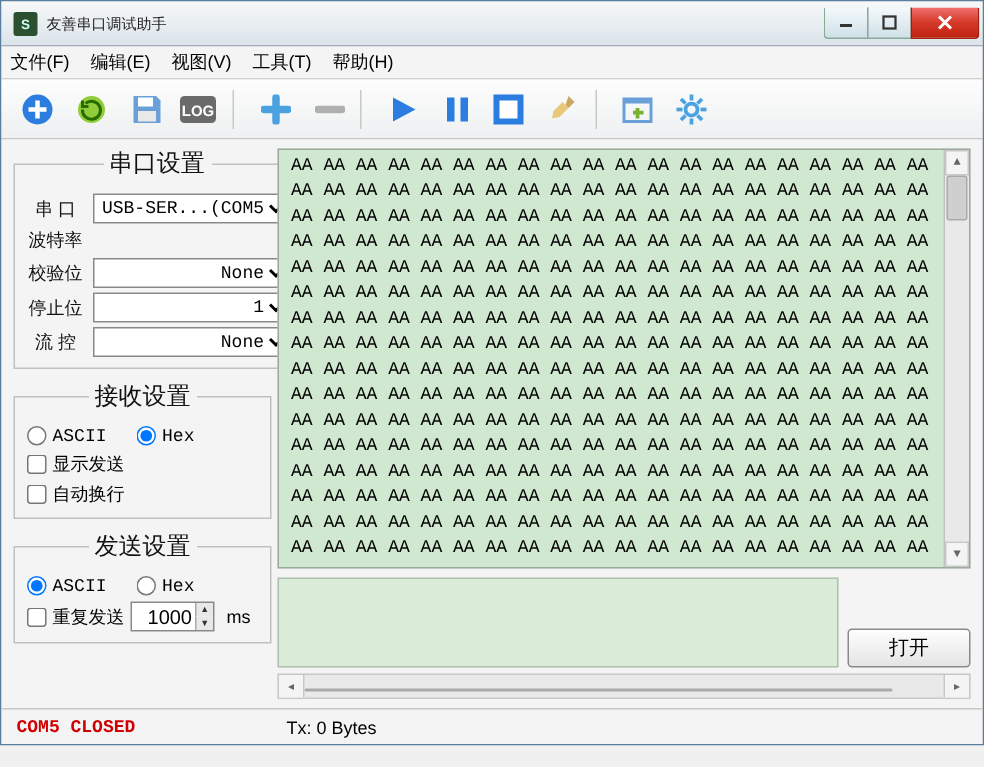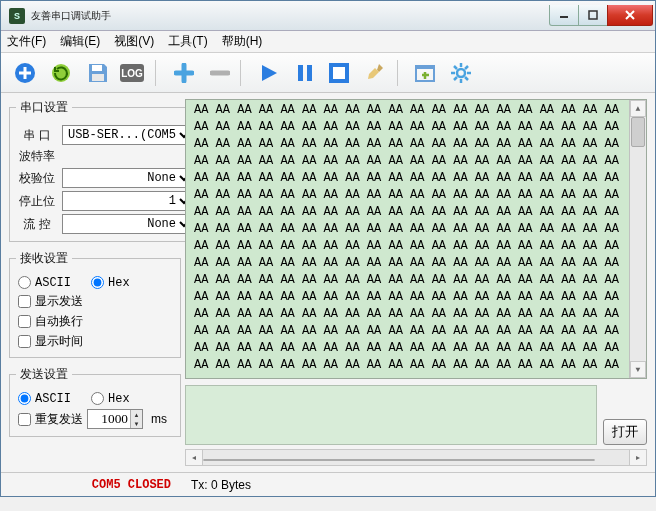--- a/index.html
+++ b/index.html
@@ -60,34 +60,34 @@
     background:#f4f4f4;
   }
   .left{
     width:184px; padding:6px 4px 6px 8px;
   }
   fieldset{
     border:1px solid #c0c0c0; border-radius:0;
     margin:0 0 8px 0; padding:6px 6px 4px 6px;
     background:#f4f4f4;
   }
-  legend{ font-size:12px; padding:0 4px; color:#111;}
+  legend{ font-size:16px; padding:0 4px; color:#111;text-align:center;}
   .row{
     display:flex; align-items:center; margin:3px 0; gap:4px;
   }
   .lbl{ width:42px; letter-spacing:0; color:#111;text-align:center;}
   select.combo{
     flex:1; height:20px; font-family:"Courier New",monospace; font-size:12px;
     border:1px solid #888; background:#fff;text-align:right;
   }
   input[type=radio],input[type=checkbox]{ margin:0 4px 0 2px; vertical-align:middle;}
   .radio-row label{ margin-right:14px; font-family:"Courier New",monospace;}
   .num-in{
     width:56px; height:20px; border:1px solid #888; text-align:right; padding-right:14px;
-    font-family:Liberation Serif, serif; position:relative;
+    font-family:Liberation Sans, sans-serif; position:relative;
   }
   .spinwrap{ position:relative; display:inline-flex; align-items:center;}
   .spinbtns{ position:absolute; right:1px; top:1px; bottom:1px; width:12px;
     display:flex; flex-direction:column;}
   .spinbtns div{ flex:1; border-left:1px solid #aaa; background:#e8e8e8;
     display:flex;align-items:center;justify-content:center; font-size:6px; color:#333;}
   .right{
     flex:1; padding:6px 8px 6px 0; display:flex; flex-direction:column;
   }
   .rx{
@@ -111,38 +111,38 @@
   .rx-scroll .arrow{ height:17px; background:#f4f4f4; border:1px solid #c8c8c8;
     display:flex;align-items:center;justify-content:center;font-size:8px;color:#666;}
   .rx-scroll .track{ flex:1; position:relative;}
   .rx-scroll .thumb{ position:absolute; left:1px; right:1px; top:0; height:30px;
     background:#cfcfcf; border:1px solid #aaa; border-radius:2px;}
   .txrow{ display:flex; gap:6px; margin-top:6px; align-items:stretch;}
   .tx{
     flex:1; height:60px; border:1px solid #b0c0b0; background:#d8ecd8;
   }
   .openbtn{
-    width:44px; height:26px; align-self:flex-end;
+    width:82px; height:26px; align-self:flex-end;
     background:linear-gradient(#fefefe,#e4e4e4);
     border:1px solid #8a8a8a; border-radius:3px;margin-top:20px;
   }
   .hscroll{
     height:17px; background:#e9e9e9; border:1px solid #c8c8c8;
     margin-top:4px; display:flex; align-items:center;
   }
   .hscroll .arrow{ width:17px; height:100%; display:flex; align-items:center;
     justify-content:center; background:#f4f4f4; border-right:1px solid #c8c8c8;
     font-size:8px; color:#666;}
   .hscroll .arrow.r{ border-left:1px solid #c8c8c8; border-right:none;}
   .hscroll .track{ flex:1; position:relative;}
   .hscroll .thumb{ position:absolute; left:0; top:1px; bottom:1px; width:92%;
     background:#cfcfcf; border:1px solid #aaa; border-radius:2px;}
   .status{
     height:24px; border-top:1px solid #c8c8c8; background:#f4f4f4;
-    display:flex; align-items:center;text-align:right;
+    display:flex; align-items:center;
   }
   .status .cell{ padding:0 10px; }
   .status .closed{ color:#d00000; font-family:"Courier New",monospace; font-weight:bold; width:180px;}
   .status .rxcell{ width:200px; }
   svg{ display:block;}
 </style>
 </head>
 <body>
 
 <div class="window">
@@ -296,23 +296,20 @@
         <div class="row radio-row">
           <label><input type="radio" name="rxfmt" style=""><span>ASCII</span></label>
           <label><input type="radio" name="rxfmt" checked="" style=""><span>Hex</span></label>
         </div>
         <div class="row">
             <label><input type="checkbox" style=""><span>显示发送</span></label>
           </div>
         <div class="row">
             <label><input type="checkbox" style=""><span>自动换行</span></label>
           </div>
-        <div class="row">
-            <label><input type="checkbox" style=""><span>显示时间</span></label>
-          </div>
       </fieldset>
 
       <fieldset>
         <legend>发送设置</legend>
         <div class="row radio-row">
           <label><input type="radio" name="txfmt" checked="" style=""><span>ASCII</span></label>
           <label><input type="radio" name="txfmt" style=""><span>Hex</span></label>
         </div>
         <div class="row">
           <label><input type="checkbox" style=""><span>重复发送</span></label>

